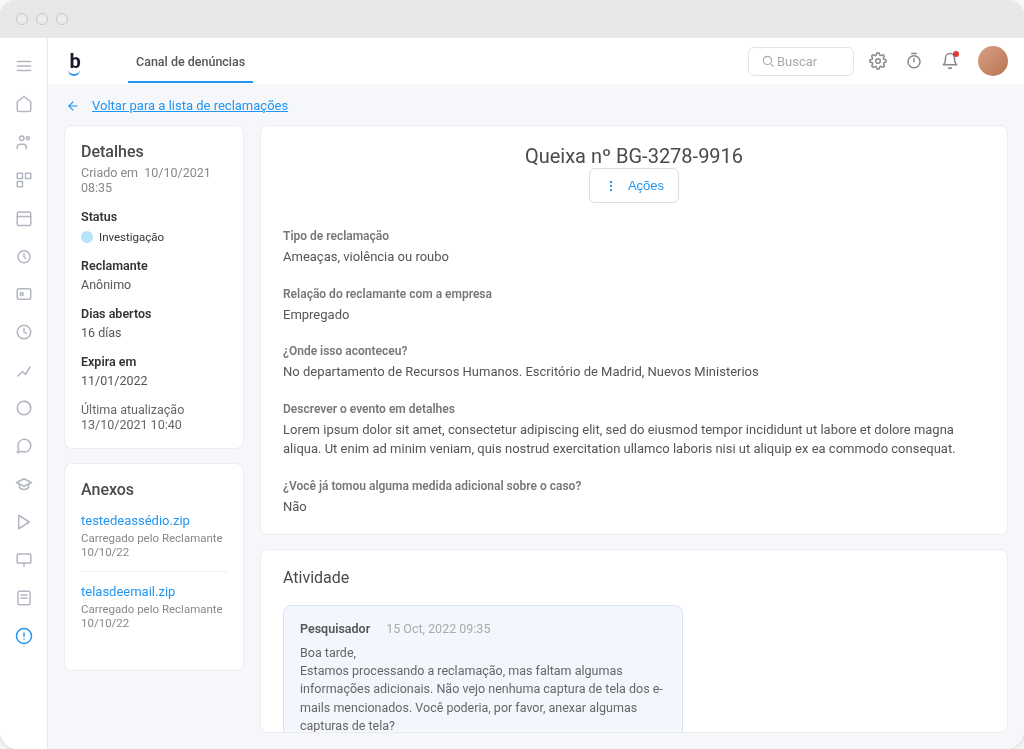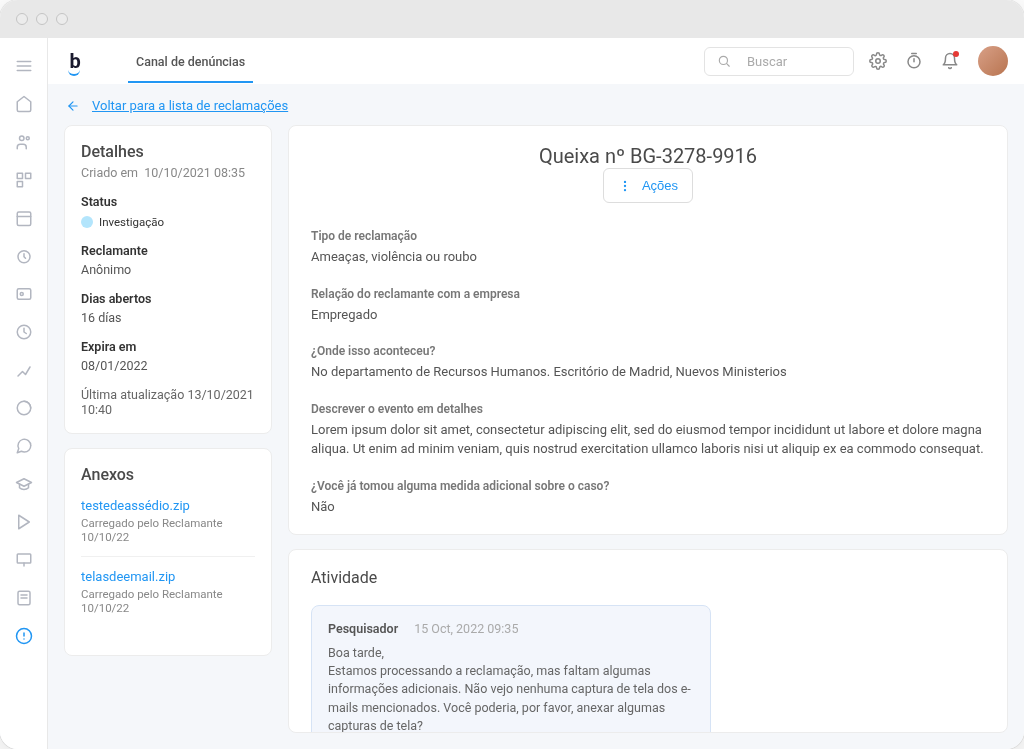--- a/index.html
+++ b/index.html
@@ -99,22 +99,22 @@
       border-bottom: 2.5px solid #2196f3;
       font-weight: 500;
     }
     .topbar .spacer { flex: 1; }
     .search-box {
       display: flex;
       align-items: center;
       border: 1px solid #e3e3e3;
       border-radius: 6px;
       padding: 6px 12px;
-      width: 150px;
-      gap: 16px;
+      width: 106px;
+      gap: 2px;
       color: #aaa;
       font-size: 13px;
     }
     .topbar .icon-btn {
       width: 24px; height: 24px;
       color: #888;
       display: flex; align-items: center; justify-content: center;
       position: relative;
     }
     .topbar .icon-btn svg { width: 18px; height: 18px; }
@@ -144,21 +144,21 @@
     
     .content {
       display: flex;
       gap: 16px;
       padding: 0 16px 16px;
       flex: 1;
       overflow: hidden;
     }
     
     .left-col {
-      width: 208px;
+      width: 180px;
       display: flex;
       flex-direction: column;
       gap: 14px;
     }
     .card {
       background: #fff;
       border: 1px solid #ececec;
       border-radius: 8px;
       padding: 16px 16px;
     }
@@ -478,21 +478,21 @@
             <div class="field-label">Status</div>
             <div class="status-pill">
               <span class="status-dot"></span>
               <span>Investigação</span>
             </div>
             <div class="field-label">Reclamante</div>
             <div class="field-val">Anônimo</div>
             <div class="field-label">Dias abertos</div>
             <div class="field-val">16 días</div>
             <div class="field-label">Expira em</div>
-            <div class="field-val">08/01/2022</div>
+            <div class="field-val">11/01/2022</div>
             <div class="last-update">
               <span>Última atualização</span> <span>13/10/2021 10:40</span>
             </div>
           </div>
 
           <div class="card">
             <h3 style="margin-bottom:14px">Anexos</h3>
             <div class="attachment">
               <a href="#">testedeassédio.zip</a>
               <div class="att-meta">Carregado pelo Reclamante 10/10/22</div>

